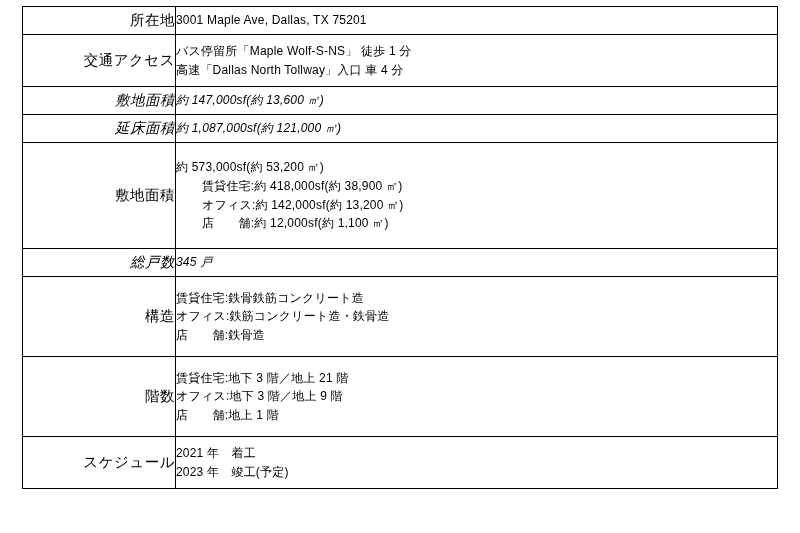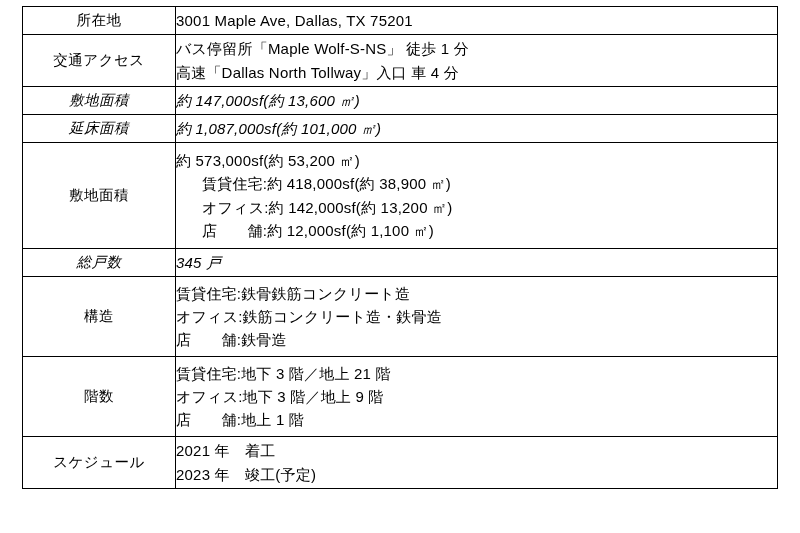--- a/index.html
+++ b/index.html
@@ -26,29 +26,29 @@
     border-collapse: collapse;
     table-layout: fixed;
   }
   table.spec td {
     border: 1px solid #000000;
     vertical-align: middle;
     padding: 0;
   }
   td.label {
     width: 152px;
-    text-align: center;
+    text-align: right;
     font-size: 14.5px;
     line-height: 1.45;
     letter-spacing: 0.5px;
     padding: 4px 2px;
   }
   td.value {
     padding: 4px 10px 4px 12px;
-    font-size: 15px;
+    font-size: 12px;
     line-height: 1.55;
   }
   .line {
     white-space: pre;
     letter-spacing: 0.2px;
   }
   .indent1 {
     padding-left: 26px;
   }
   .row-h1 { height: 28px; }
@@ -81,21 +81,21 @@
       <tr class="row-h3">
         <td class="label">敷地面積</td>
         <td class="value">
           <div class="line">約 147,000sf(約 13,600 ㎡)</div>
         </td>
       </tr>
 
       <tr class="row-h3">
         <td class="label">延床面積</td>
         <td class="value">
-          <div class="line">約 1,087,000sf(約 101,000 ㎡)</div>
+          <div class="line">約 1,087,000sf(約 121,000 ㎡)</div>
         </td>
       </tr>
 
       <tr class="row-big">
         <td class="label">敷地面積</td>
         <td class="value">
           <div class="line">約 573,000sf(約 53,200 ㎡)</div>
           <div class="line indent1">賃貸住宅:約 418,000sf(約 38,900 ㎡)</div>
           <div class="line indent1">オフィス:約 142,000sf(約 13,200 ㎡)</div>
           <div class="line indent1">店　　舗:約 12,000sf(約 1,100 ㎡)</div>

